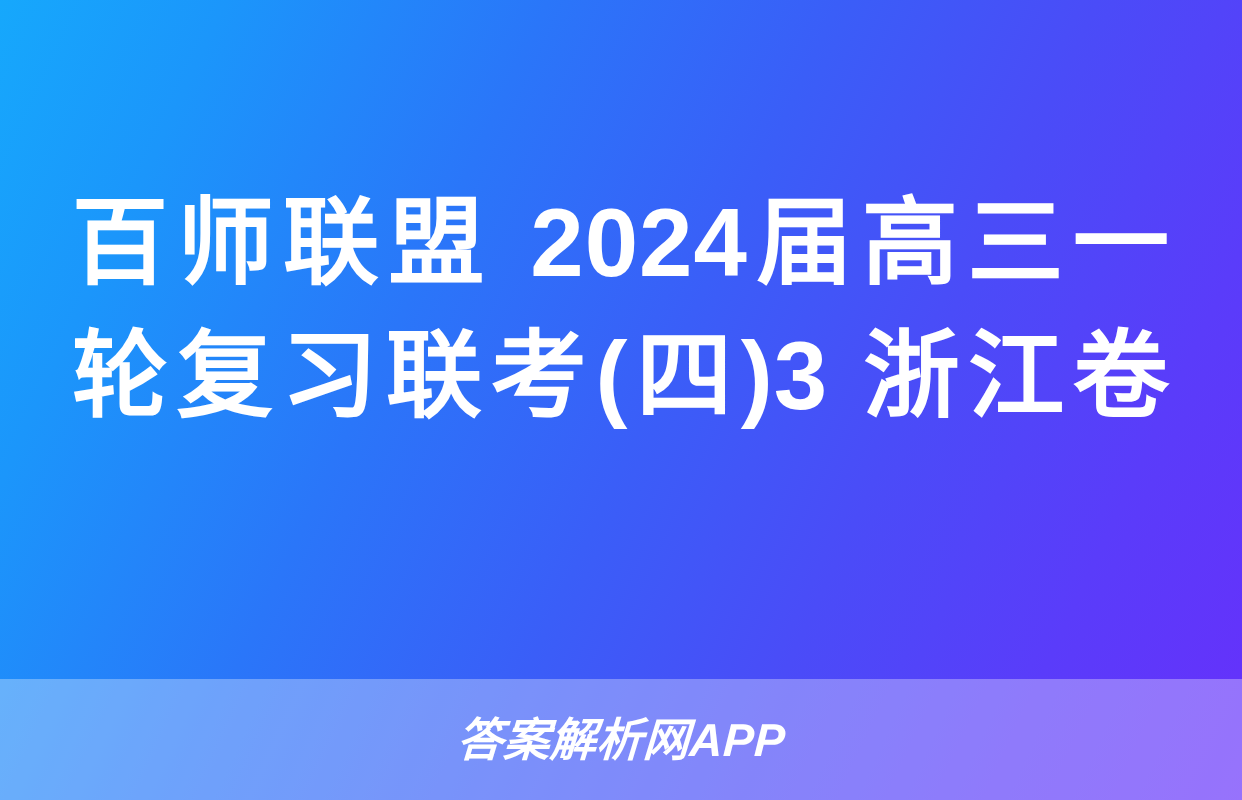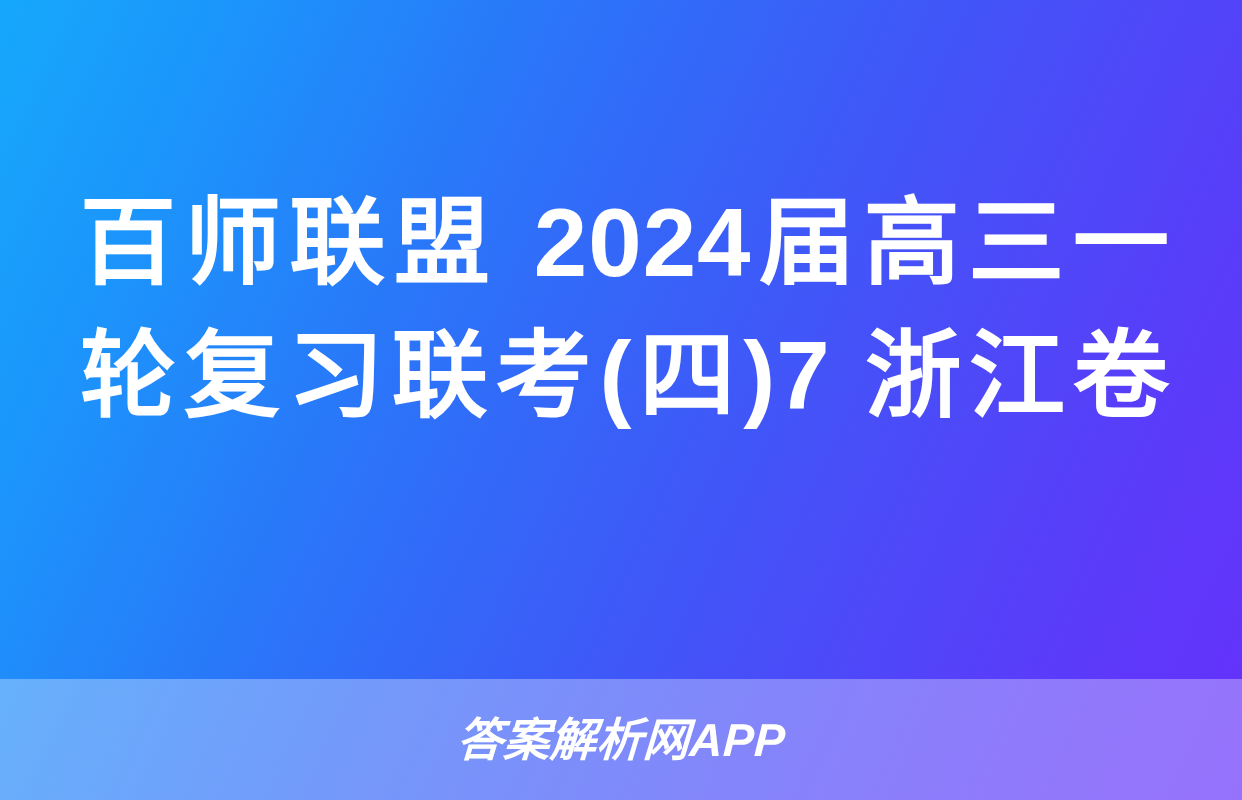--- a/index.html
+++ b/index.html
@@ -22,21 +22,21 @@
         #2a76f9 34%,
         #3a5ef8 52%,
         #4a4cf8 68%,
         #5a3cfa 84%,
         #6630fb 100%);
   }
 
   
   .title-block {
     position: absolute;
-    left: 8px;
+    left: 0;
     right: 0;
     top: 176px;
     padding: 0 72px;
     box-sizing: border-box;
     text-align: center;
   }
 
   .title-line {
     display: block;
     color: #ffffff;
@@ -78,20 +78,20 @@
     transform: skewX(-3deg);
   }
 </style>
 </head>
 <body>
 
 <div id="card">
 
   <div class="title-block">
     <span class="title-line justified">百师联盟 2024届高三一</span>
-    <span class="title-line justified">轮复习联考(四)7 浙江卷</span>
+    <span class="title-line justified">轮复习联考(四)3 浙江卷</span>
   </div>
 
   <div class="footer-band">
     <span class="footer-text">答案解析网APP</span>
   </div>
 
 </div>
 
 </body></html>

